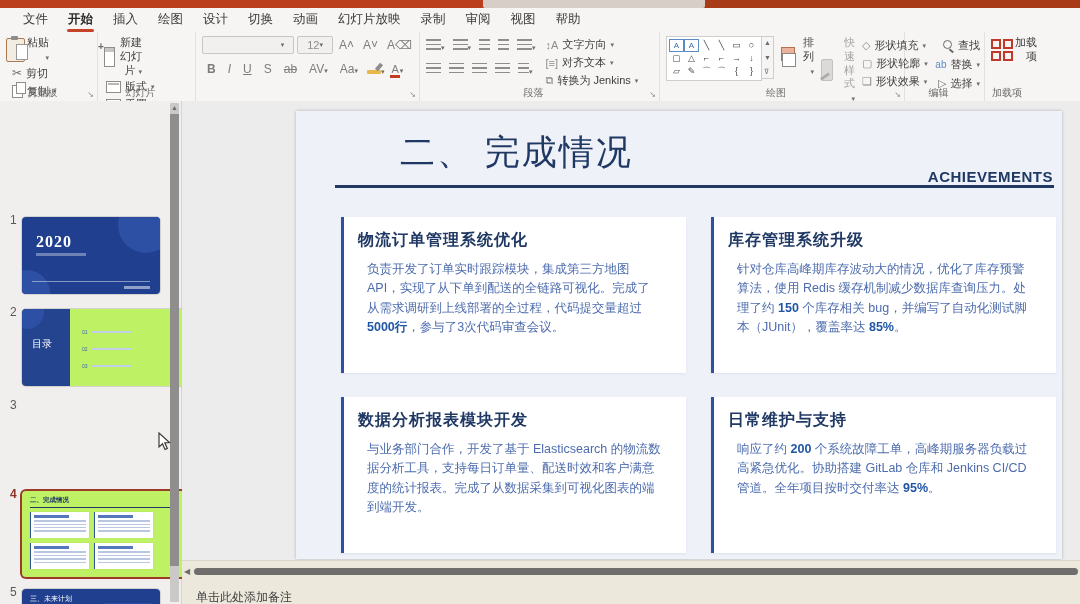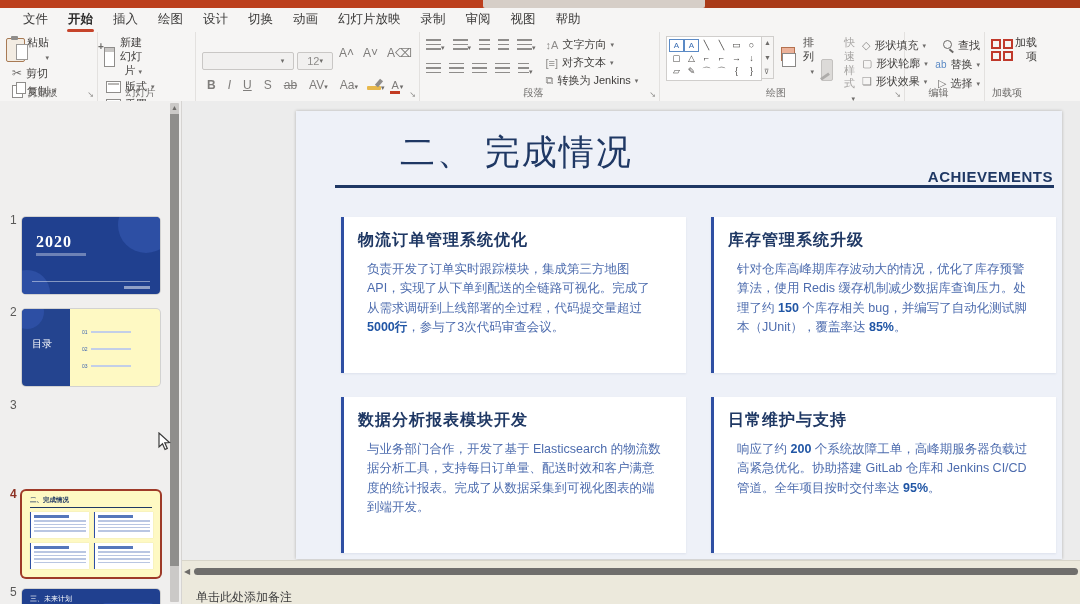--- a/index.html
+++ b/index.html
@@ -41,21 +41,21 @@
   .ic-brush{width:12px;height:12px;position:relative;}
   .ic-brush::before{content:"";position:absolute;left:1px;top:6px;width:9px;height:5px;background:#c99b6a;transform:rotate(-35deg);}
   .ic-brush::after{content:"";position:absolute;left:7px;top:0px;width:3px;height:7px;background:#8f8d8b;transform:rotate(-35deg);}
   .ic-newslide{width:22px;height:18px;border:1.5px solid #8f8d8b;background:#fff;position:relative;}
   .ic-newslide::before{content:"";position:absolute;left:0;top:0;right:0;height:4px;background:#c8c6c4;}
   .ic-newslide::after{content:"+";position:absolute;left:-7px;top:-7px;font-size:10px;color:#6b6967;font-weight:bold;}
   .ic-rect{width:13px;height:10px;border:1px solid #8f8d8b;background:#fff;position:relative;display:inline-block;}
   .ic-rect.top::before{content:"";position:absolute;left:1px;top:1px;right:1px;height:2px;background:#b9b7b5;}
   .ic-rect.sec::before{content:"";position:absolute;left:1px;top:3px;width:3px;bottom:1px;background:#b9b7b5;}
   .combo{height:18px;border:1px solid #c9c7c5;background:#f1f0ef;border-radius:2px;display:inline-flex;
-       align-items:center;justify-content:space-between;padding:0 9px;box-sizing:border-box;color:#8e8c8a;font-size:11px;margin-top:16px;}
+       align-items:center;justify-content:space-between;padding:0 9px;box-sizing:border-box;color:#8e8c8a;font-size:11px;}
   .fbtn{font-size:12px;color:#7f7d7b;padding:1px 3px;display:inline-block;}
   .fbtn b{font-weight:bold;}
   .fbtn i{font-style:italic;}
   .fbtn u{text-decoration:underline;}
   .fbtn .strike{text-decoration:line-through;}
   .lines-icon{width:15px;height:11px;display:inline-block;
        background:repeating-linear-gradient(to bottom,#8f8d8b 0 1.5px,transparent 1.5px 4.5px);}
   .lines-icon.short{width:11px;}
   .ic-pen{width:14px;height:4px;background:#e7b84c;border-radius:1px;display:inline-block;position:relative;}
   .ic-pen::before{content:"";position:absolute;right:0;top:-7px;width:4px;height:8px;background:#8f8d8b;transform:rotate(40deg);}
@@ -79,21 +79,21 @@
   .ic-replace{font-size:10px;color:#5b8ac5;line-height:1;}
   .ic-addins{display:grid;grid-template-columns:10px 10px;grid-auto-rows:10px;gap:2px;}
   .ic-addins span{border:2px solid #c0392b;box-sizing:border-box;}
   .ic-dir{font-size:11px;color:#8e8c8a;}
   
   .sidebar{position:absolute;left:0;top:101px;width:182px;height:503px;background:#f0efee;border-right:1px solid #d6d4d2;box-sizing:border-box;}
   .snum{position:absolute;left:10px;font-size:12px;color:#5a5958;}
   .snum.sel{color:#8c3123;font-weight:bold;}
   .thumb{position:absolute;left:22px;width:138px;height:77px;border-radius:4px;background:#20408f;
        box-shadow:0 0 0 1px rgba(0,0,0,.12);overflow:hidden;}
-  .thumb.white{background:#fef9c3;}
+  .thumb.white{background:#bef264;padding-left:25px;}
   .thumb.selected{box-shadow:0 0 0 2px #9e3a28;}
   .circ{position:absolute;border-radius:50%;background:#2d4fa4;}
   .t1-year{position:absolute;left:14px;top:16px;color:#fff;font-family:"Liberation Serif",serif;font-weight:bold;font-size:16px;letter-spacing:1px;}
   .t1-sub{position:absolute;left:14px;top:36px;width:50px;height:3px;background:rgba(255,255,255,.35);}
   .t1-line{position:absolute;left:10px;right:10px;bottom:12px;height:1px;background:rgba(255,255,255,.45);}
   .t1-foot{position:absolute;right:10px;bottom:5px;width:26px;height:3px;background:rgba(255,255,255,.5);}
   .t2-left{position:absolute;left:0;top:0;width:48px;height:100%;background:#24448f;}
   .t2-toc-title{position:absolute;left:10px;top:28px;color:#fff;font-size:10px;font-family:"Liberation Serif",serif;}
   .t2-item{position:absolute;left:60px;font-size:5px;color:#3c63b0;display:flex;align-items:center;gap:3px;}
   .t2-item .ln{width:40px;height:2px;background:#c3cfe8;}

